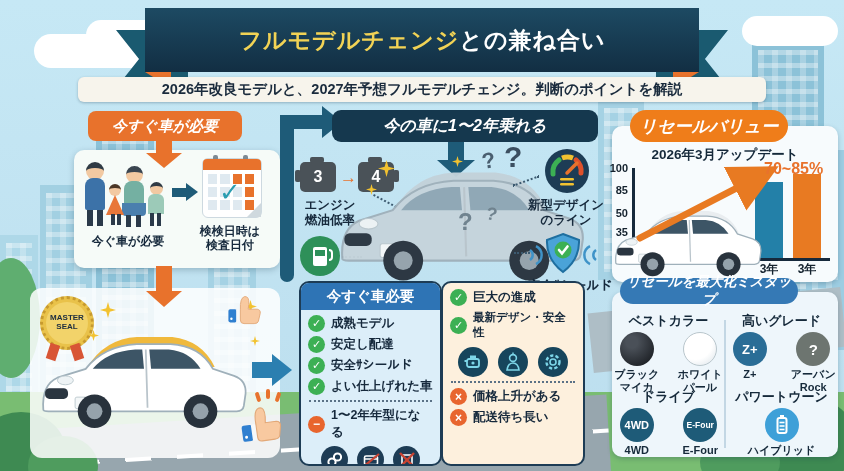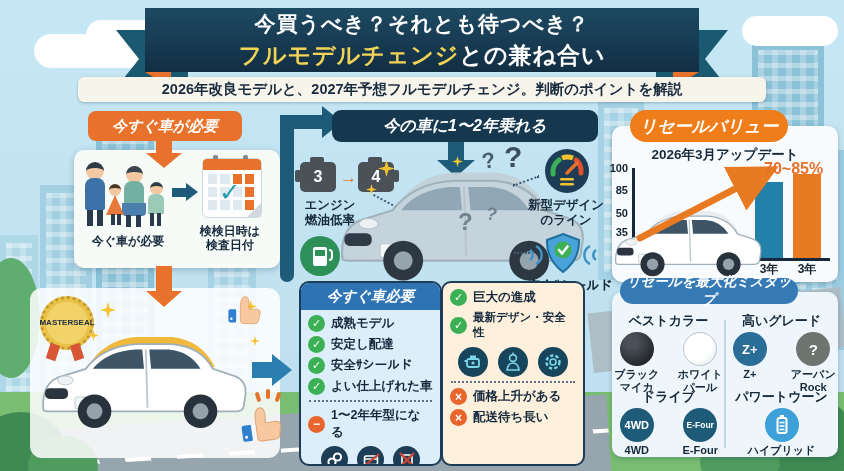--- a/index.html
+++ b/index.html
@@ -14,21 +14,21 @@
   .blob{position:absolute;border-radius:50%;}
   .banner{position:absolute;color:#fff;font-weight:bold;text-align:center;display:flex;align-items:center;justify-content:center;font-style:italic;}
   .card{position:absolute;background:#f6fbf8;border-radius:10px;box-shadow:0 2px 6px rgba(20,50,70,.25);}
   .stemV{position:absolute;}
   .triD{position:absolute;width:0;height:0;}
   .cap{position:absolute;font-weight:bold;color:#16293c;text-align:center;line-height:1.2;}
   .circ{border-radius:50%;display:flex;align-items:center;justify-content:center;flex:none;}
   .chk{width:17px;height:17px;background:#3cb054;color:#fff;font-size:11px;font-weight:bold;}
   .neg{width:17px;height:17px;background:#e8652e;color:#fff;font-size:12px;font-weight:bold;}
   .cmp{position:absolute;border:2.5px solid #1d3c55;border-radius:10px;overflow:hidden;}
-  .cmp .hdr{height:27px;display:flex;align-items:center;justify-content:center;color:#fff;font-weight:bold;font-size:14.5px;font-style:italic;}
+  .cmp .hdr{height:27px;display:flex;align-items:center;justify-content:center;color:#fff;font-weight:bold;font-size:14.5px;}
   .cmp .row{display:flex;align-items:center;gap:6px;padding:2px 7px;font-size:12.5px;font-weight:bold;color:#16293c;}
   .dotline{border-top:2px dotted #5a7186;margin:3px 8px;}
   .icoC{background:#1d3c55;}
   .q-title{font-size:13px;font-weight:bold;color:#15293a;text-align:center;margin:4px 0 2px;}
   .q-items{display:flex;justify-content:center;gap:14px;}
   .q-item{display:flex;flex-direction:column;align-items:center;width:64px;}
   .q-item .lbl{font-size:11px;font-weight:bold;color:#15293a;text-align:center;line-height:1.15;margin-top:2px;}
   .bigc{width:34px;height:34px;color:#fff;font-weight:bold;}
   .ytick{position:absolute;width:26px;text-align:right;font-size:11px;font-weight:bold;color:#14222e;}
   .dots{position:absolute;border-top:2.5px dotted #3c5a70;}
@@ -101,21 +101,20 @@
   <div class="blob" style="left:28px;top:436px;width:70px;height:60px;background:#4f9c5e"></div>
   <div class="blob" style="left:756px;top:396px;width:100px;height:90px;background:#3e8a52"></div>
   <div class="blob" style="left:700px;top:432px;width:80px;height:60px;background:#4f9c5e"></div>
   <div class="abs" style="left:794px;top:310px;width:7px;height:96px;background:#3c5a3f;border-radius:3px"></div>
 
   <div class="abs" style="left:116px;top:30px;width:72px;height:58px;background:#1a5a70;clip-path:polygon(0 0,100% 0,100% 100%,0 100%,32% 50%)"></div>
   <div class="abs" style="left:656px;top:30px;width:72px;height:58px;background:#1a5a70;clip-path:polygon(0 0,100% 0,68% 50%,100% 100%,0 100%)"></div>
   <div class="abs" style="left:145px;top:72px;width:26px;height:16px;background:#e8722c;clip-path:polygon(0 0,100% 0,100% 100%)"></div>
   <div class="abs" style="left:673px;top:72px;width:26px;height:16px;background:#e8722c;clip-path:polygon(0 0,100% 0,0 100%)"></div>
   <div class="abs" style="left:145px;top:8px;width:554px;height:64px;background:linear-gradient(#1d4a63,#122e43);display:flex;flex-direction:column;align-items:center;justify-content:center;gap:2px;">
-    <div style="color:#fff;font-size:21px;font-weight:bold;letter-spacing:1px;">今買うべき？それとも待つべき？</div>
     <div style="font-size:23px;font-weight:bold;letter-spacing:1px;">
       <span style="color:#f2d355;">フルモデルチェンジ</span><span style="color:#fff;">との兼ね合い</span>
     </div>
   </div>
   <div class="abs" style="left:78px;top:77px;width:688px;height:25px;background:#f7f4ec;border-radius:6px;display:flex;align-items:center;justify-content:center;box-shadow:0 1px 3px rgba(20,50,70,.3)">
     <span style="font-size:14.5px;font-weight:bold;color:#1a2b3d;">2026年改良モデルと、2027年予想フルモデルチェンジ。判断のポイントを解説</span>
   </div>
 
   <div class="banner" style="left:88px;top:111px;width:154px;height:30px;background:#e8722c;border-radius:8px;font-size:15px;">
     <span>今すぐ車が必要</span>
@@ -174,21 +173,21 @@
       <div>検検日時は</div>
       <div>検査日付</div>
     </div>
   </div>
 
   <div class="stemV" style="left:156px;top:266px;width:16px;height:26px;background:#e8722c;z-index:3"></div>
   <div class="triD" style="left:146px;top:291px;border-left:18px solid transparent;border-right:18px solid transparent;border-top:16px solid #e8722c;z-index:3"></div>
 
   <div class="abs" style="left:30px;top:288px;width:250px;height:170px;background:rgba(255,255,255,.85);border-radius:12px;z-index:2">
     <div class="abs" style="left:10px;top:8px;width:54px;height:54px;background:#e9c24a;border-radius:50%;border:3px dotted #c79a2e;box-sizing:border-box;display:flex;align-items:center;justify-content:center;">
-      <div style="width:42px;height:42px;background:#f2d36a;border-radius:50%;display:flex;flex-direction:row;align-items:center;justify-content:center;font-size:8px;font-weight:bold;color:#203040;line-height:1.1;">
+      <div style="width:42px;height:42px;background:#f2d36a;border-radius:50%;display:flex;flex-direction:column;align-items:center;justify-content:center;font-size:8px;font-weight:bold;color:#203040;line-height:1.1;">
         <span>MASTER</span>
         <span>SEAL</span>
       </div>
     </div>
     <div class="abs" style="left:18px;top:56px;width:10px;height:16px;background:#d85535;transform:rotate(18deg)"></div>
     <div class="abs" style="left:42px;top:56px;width:10px;height:16px;background:#d85535;transform:rotate(-18deg)"></div>
     <svg class="star" style="left:70px;top:14px" width="16" height="16">
         <use href="#star4"></use>
       </svg>
     <svg class="star" style="left:58px;top:42px" width="11" height="11">

